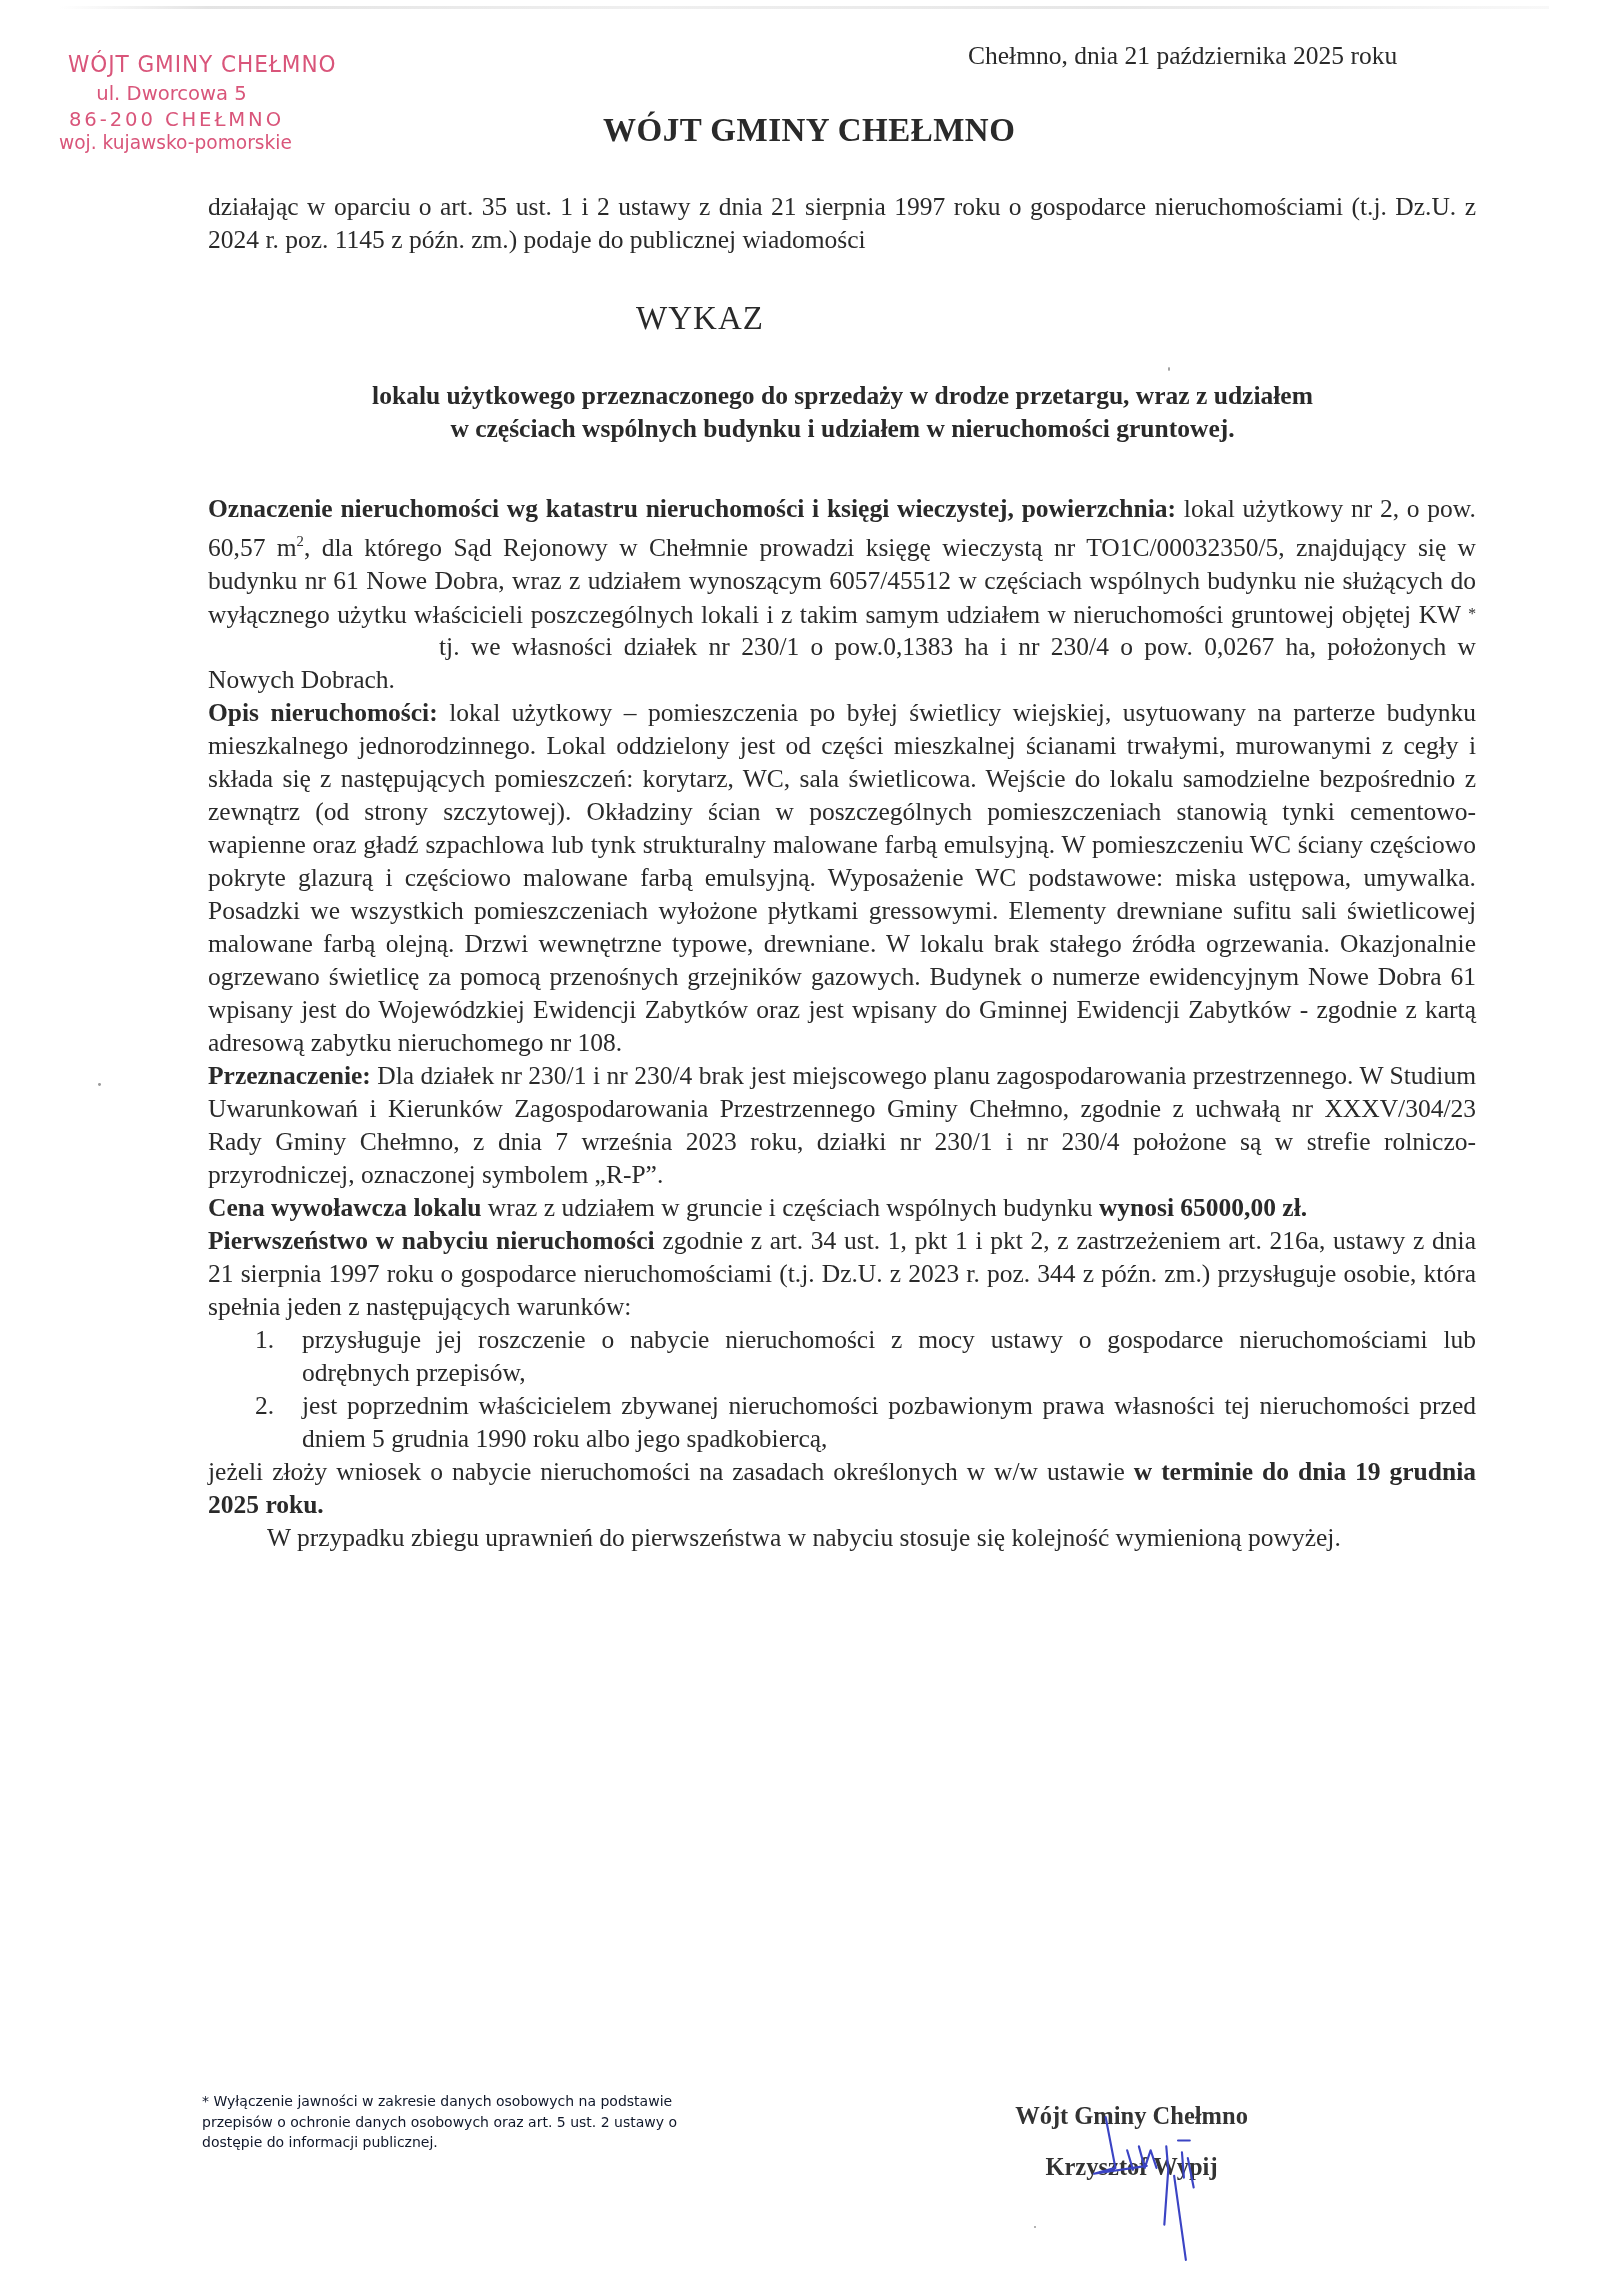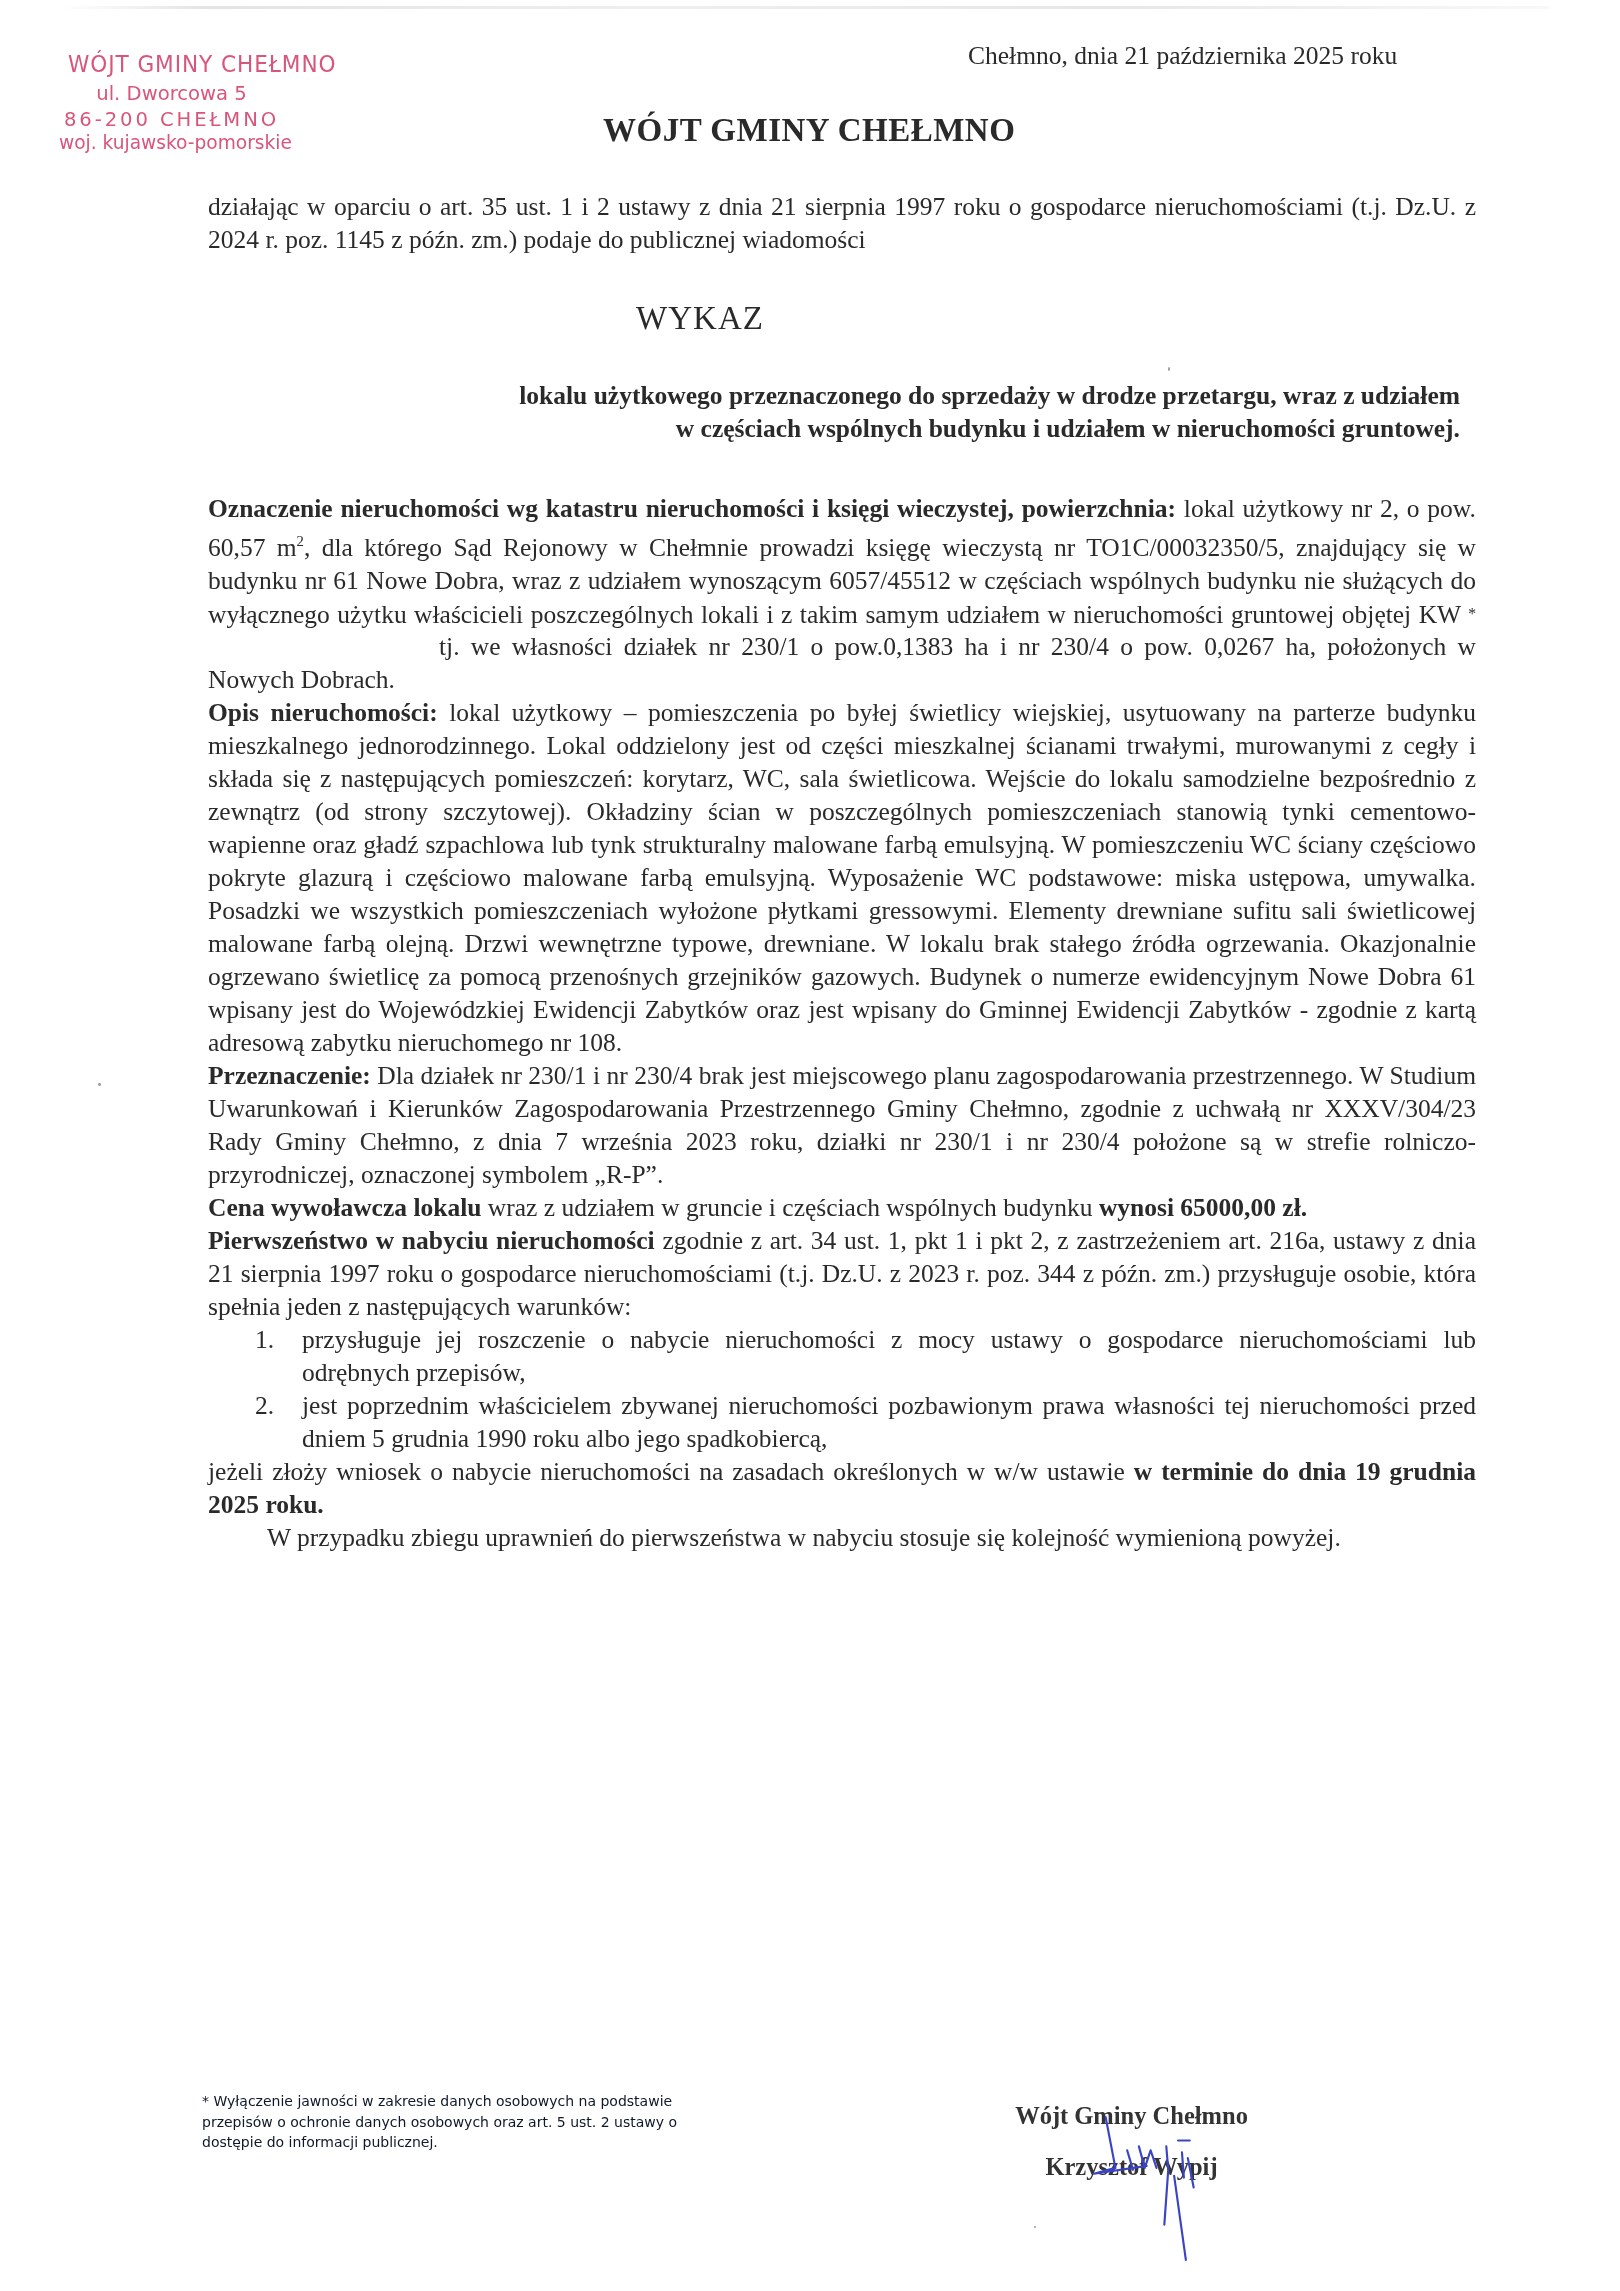--- a/index.html
+++ b/index.html
@@ -28,21 +28,21 @@
       left: 59px;
       top: 53px;
       width: 225px;
       text-align: center;
       font-family: "DejaVu Sans", "Liberation Sans", sans-serif;
       color: #d9557a;
       line-height: 1;
     }
     .stamp .s1 { font-size: 23.5px; letter-spacing: 1px; transform: scaleX(0.92); display: block; white-space: nowrap; }
     .stamp .s2 { font-size: 19.6px; margin-top: 7.8px; display: block; }
-    .stamp .s3 { font-size: 19.6px; margin-top: 5.9px; display: block; letter-spacing: 2.9px; white-space: nowrap; }
+    .stamp .s3 { font-size: 19.6px; margin-top: 5.9px; display: block; letter-spacing: 2.9px; white-space: nowrap; text-align: right; }
     .stamp .s4 { font-size: 18.6px; margin-top: 4.9px; display: block; white-space: nowrap; }
 
     .date-line {
       position: absolute;
       left: 968px;
       top: 41px;
       font-size: 25.5px;
       white-space: nowrap;
     }
     .header-title {
@@ -71,21 +71,21 @@
       text-align: center;
       font-size: 33px;
       font-weight: normal;
       letter-spacing: 1px;
     }
     .subtitle {
       position: absolute;
       left: 225px;
       width: 1235px;
       top: 379px;
-      text-align: right;
+      text-align: center;
       font-size: 25.5px;
       line-height: 33px;
       font-weight: bold;
     }
     .main { top: 492px; }
     .main p {
       margin: 0;
       text-align: justify;
     }
     .main .indent { text-indent: 59px; }

